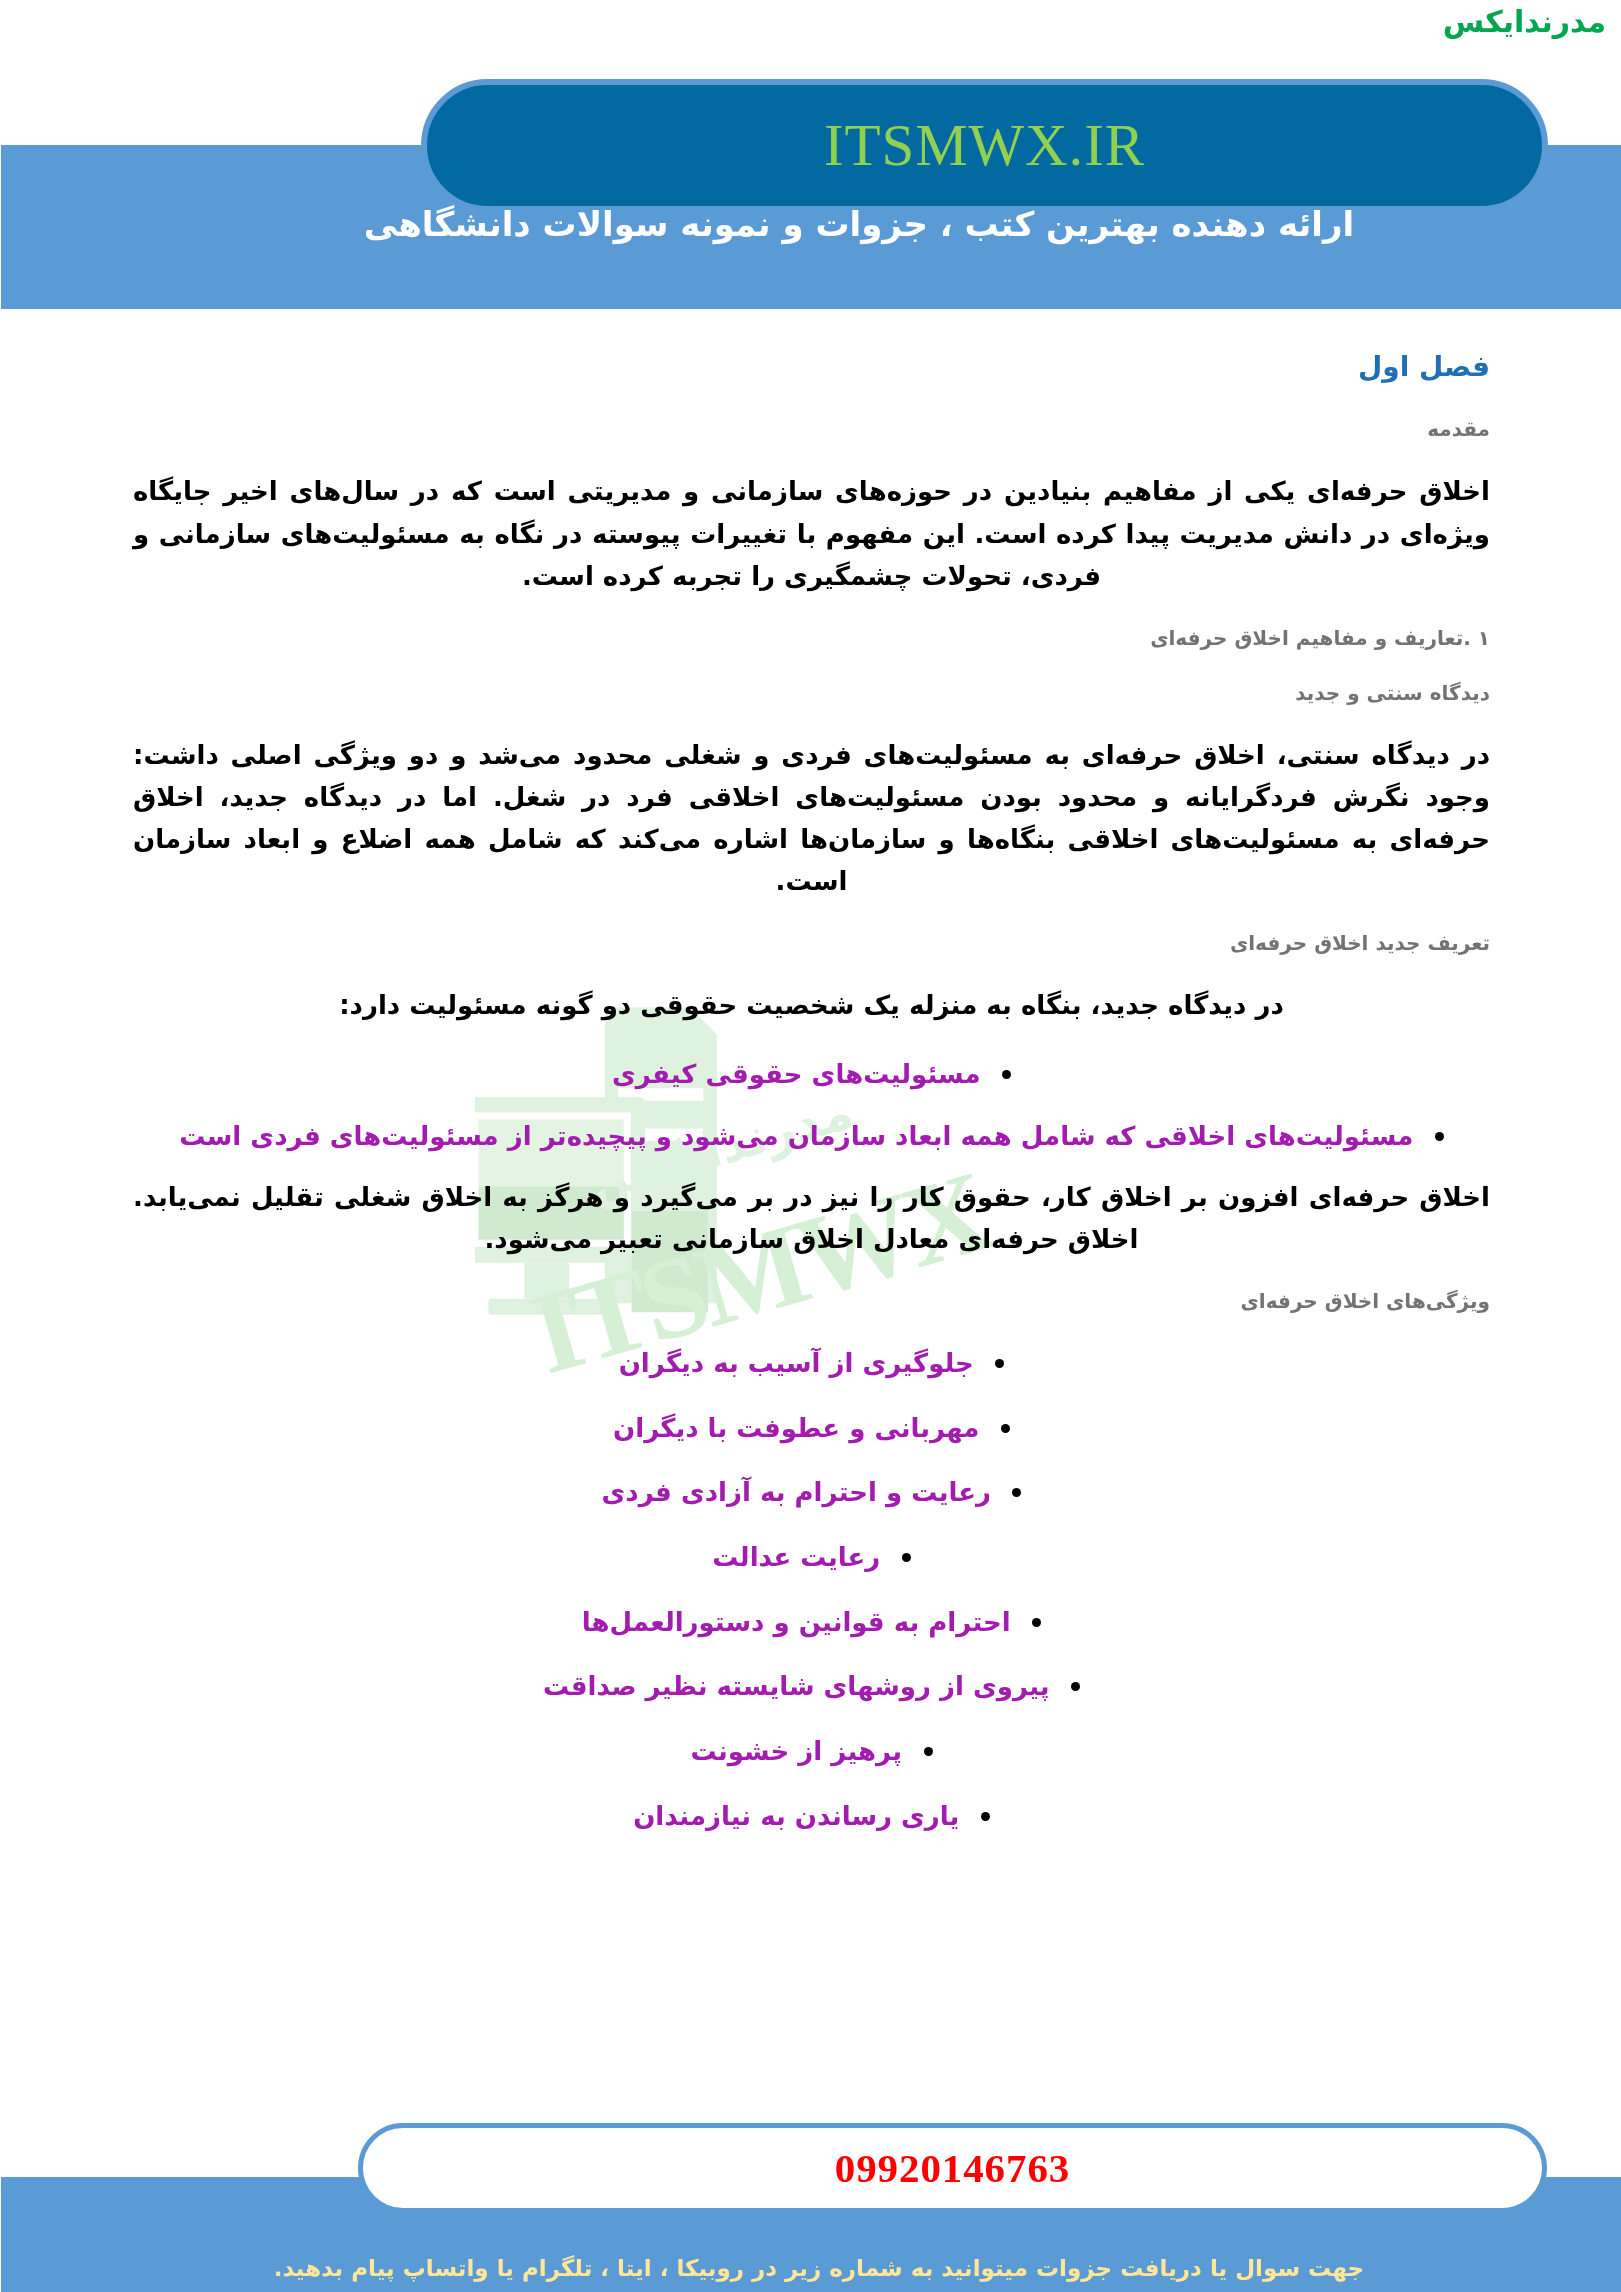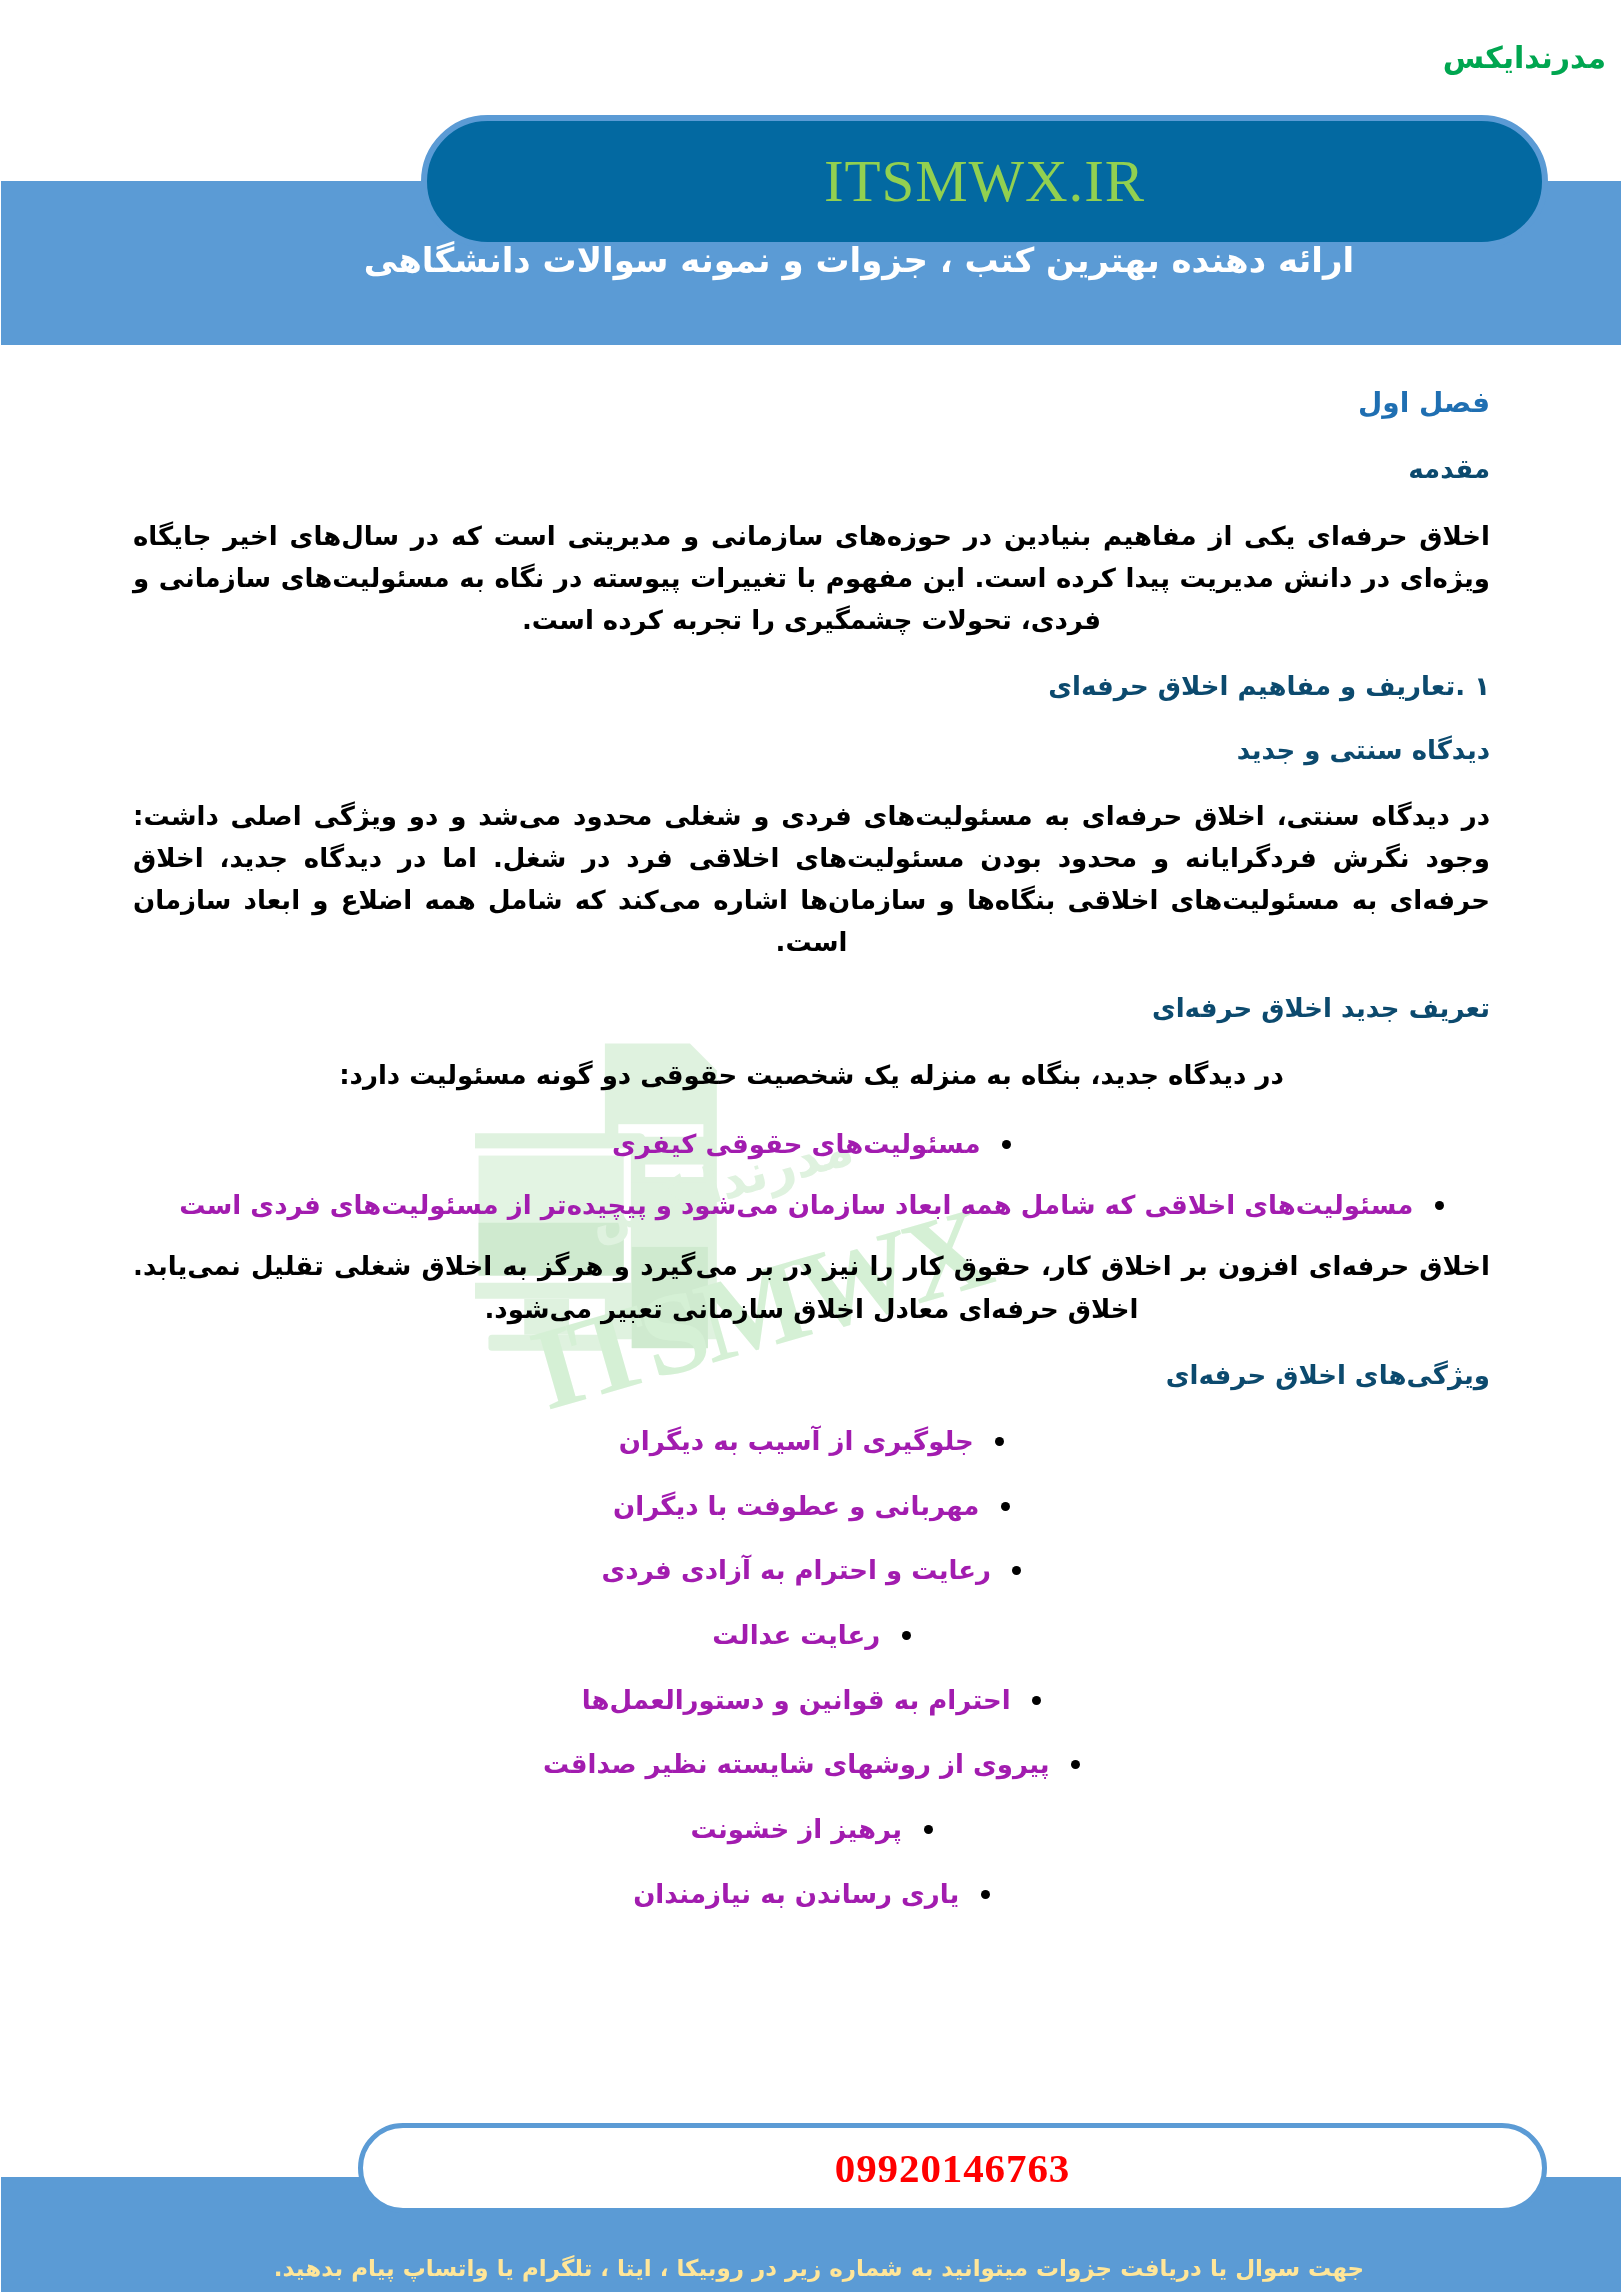--- a/index.html
+++ b/index.html
@@ -14,21 +14,20 @@
     position: relative;
     overflow: hidden;
     font-family: "DejaVu Sans", "Liberation Sans", sans-serif;
   }
 
   
   .page {
     position: absolute;
     inset: 0;
     background: #ffffff;
-    margin-top: 36px;
   }
 
   
   .header-zone {
     position: absolute;
     top: 0; left: 0;
     width: 1622px;
     height: 309px;
   }
   .brand-mark {
@@ -138,22 +137,22 @@
     text-align: right;
   }
   .chapter-label {
     color: #1f6fb2;
     font-size: 28px;
     font-weight: bold;
     margin: 0 0 30px 0;
     line-height: 1.3;
   }
   .sec-head {
-    color: #0c4a6e;
-    font-size: 26px;
+    color: #737373;
+    font-size: 20px;
     font-weight: bold;
     margin: 0 0 27px 0;
     line-height: 1.4;
   }
   p.body-text {
     color: #000000;
     font-size: 26px;
     font-weight: bold;
     line-height: 1.62;
     margin: 0 0 27px 0;

